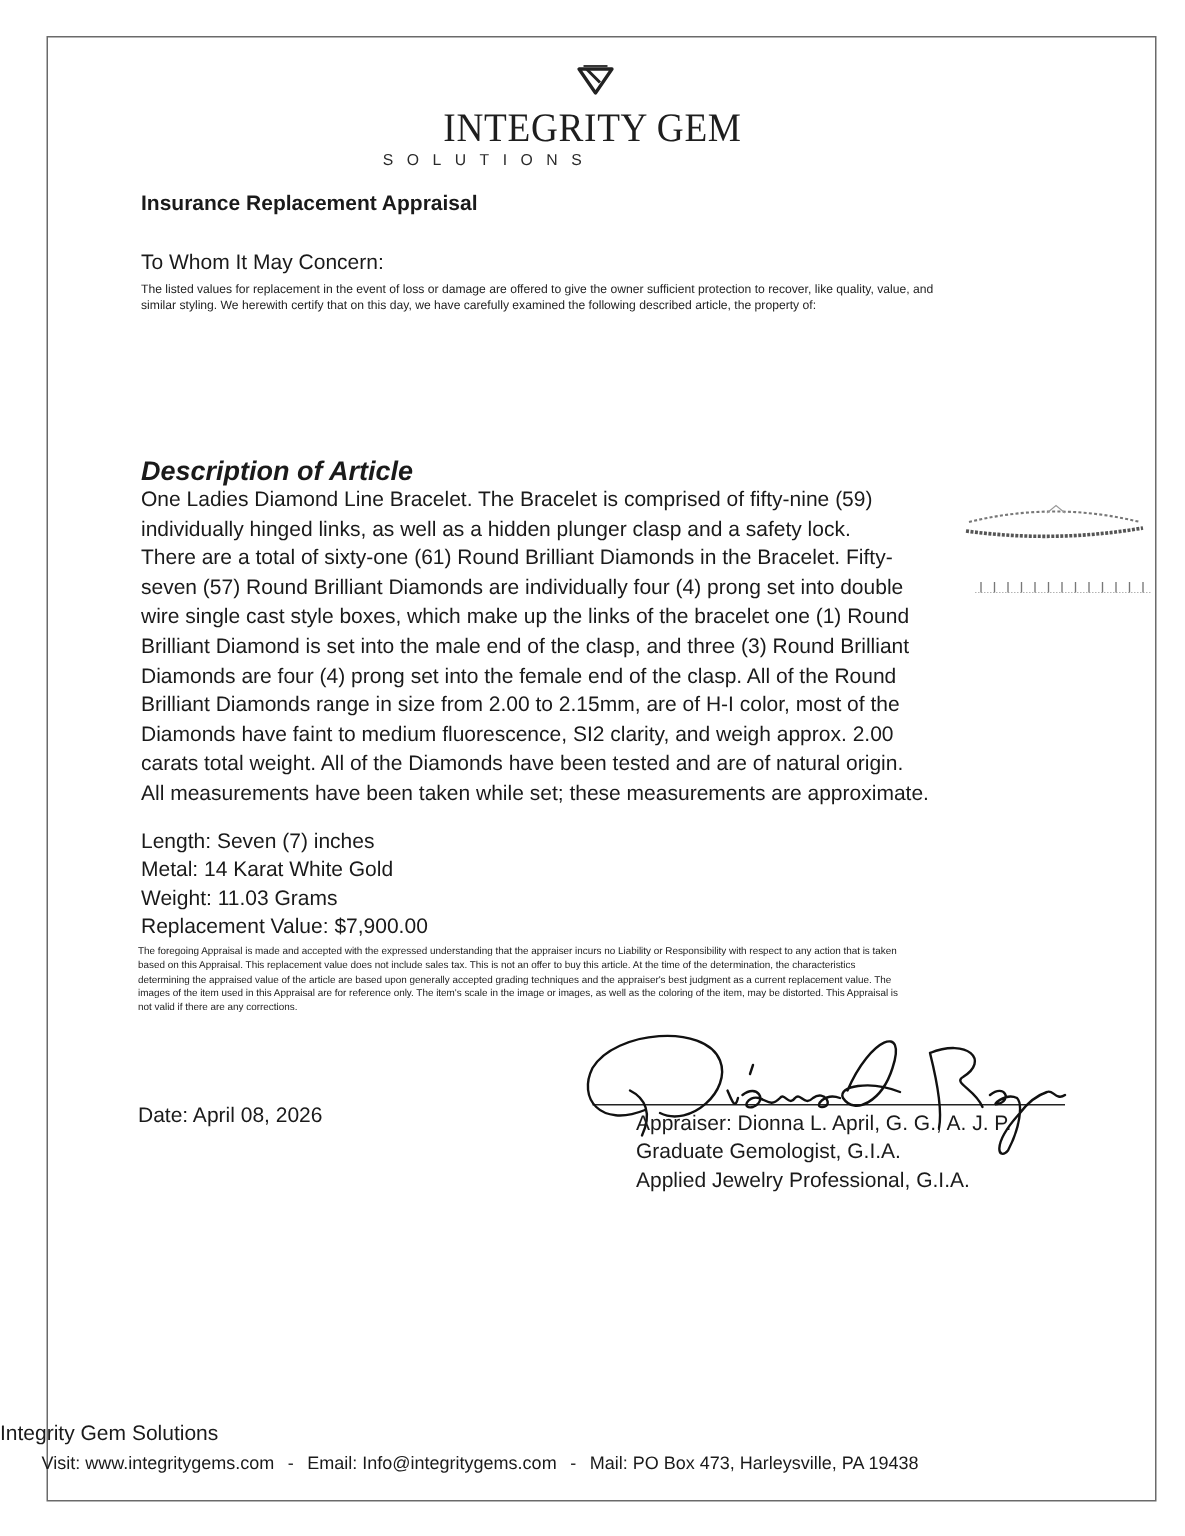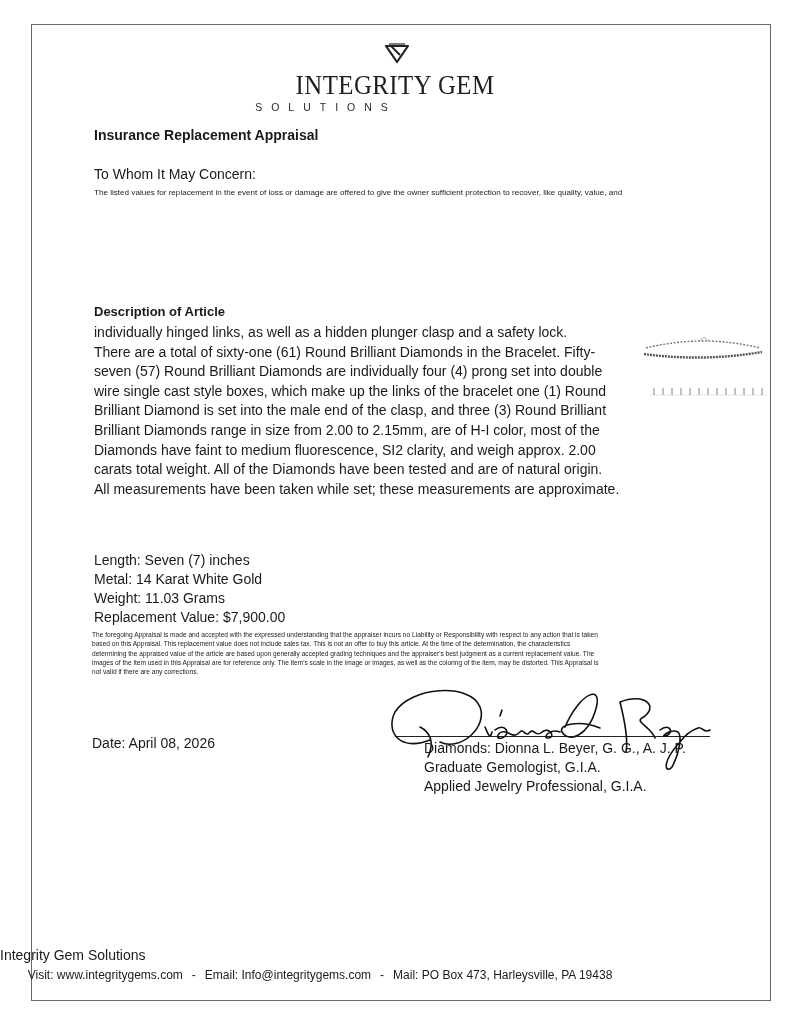--- a/index.html
+++ b/index.html
@@ -5,21 +5,21 @@
   html, body { margin: 0; padding: 0; background: #ffffff; }
   body { width: 790px; height: 1024px; position: relative; overflow: hidden; color: #1a1a1a; font-family: "Liberation Sans", sans-serif; }
   .frame { position: absolute; left: 31px; top: 24px; width: 740px; height: 977px; border: 1.5px solid #6a6a6a; box-sizing: border-box; }
   .logo-icon { position: absolute; left: 384px; top: 42px; width: 26px; height: 22px; }
   .logo-name { position: absolute; top: 70px; left: 0; width: 790px; text-align: center; font-family: "Liberation Serif", serif; font-size: 27px; letter-spacing: 0.5px; color: #1e1e1e; transform: scaleX(0.92); }
   .logo-sub { position: absolute; top: 101px; left: 0; width: 644px; text-align: center; font-family: "Liberation Sans", sans-serif; font-size: 10.5px; letter-spacing: 9px; color: #2a2a2a; padding-left: 8px; box-sizing: border-box; }
   .abs { position: absolute; }
   .title { left: 94px; top: 127px; font-size: 14px; font-weight: bold; }
   .greeting { left: 94px; top: 166px; font-size: 14px; text-align: center; }
   .intro { left: 94px; top: 187px; width: 620px; font-size: 8.1px; line-height: 11px; color: #222; }
-  .desc-head { left: 94px; top: 304px; font-size: 13px; font-weight: bold; }
+  .desc-head { left: 94px; top: 304px; font-size: 18px; font-weight: bold; font-style: italic; }
   .desc-body { left: 94px; top: 323px; width: 560px; font-size: 14px; line-height: 19.6px; }
   .desc-body div { white-space: nowrap; }
   .bracelet { left: 638px; top: 328px; width: 130px; height: 40px; }
   .links { left: 650px; top: 385px; width: 118px; height: 12px; }
   .spec { left: 94px; font-size: 14px; }
   .spec1 { top: 552px; } .spec2 { top: 571px; } .spec3 { top: 590px; } .spec4 { top: 609px; }
   .disclaimer { left: 92px; top: 630px; width: 620px; font-size: 6.6px; line-height: 9.3px; color: #222; }
   .disclaimer div { white-space: nowrap; }
   .date { left: 92px; top: 735px; font-size: 14px; }
   .signature { left: 380px; top: 672px; width: 340px; height: 110px; }
@@ -41,29 +41,32 @@
   <path d="M7 4 L16 13" fill="none" stroke="#222" stroke-width="2"></path>
   <path d="M5 2 L21 2" fill="none" stroke="#222" stroke-width="1.2"></path>
 </svg>
 <div class="logo-name">INTEGRITY GEM</div>
 <div class="logo-sub">SOLUTIONS</div>
 
 <div class="abs title">Insurance Replacement Appraisal</div>
 <div class="abs greeting">To Whom It May Concern:</div>
 <div class="abs intro">
   <div>The listed values for replacement in the event of loss or damage are offered to give the owner sufficient protection to recover, like quality, value, and</div>
+  <div>similar styling. We herewith certify that on this day, we have carefully examined the following described article, the property of:</div>
 </div>
 
 <div class="abs desc-head">Description of Article</div>
 <div class="abs desc-body">
+  <div>One Ladies Diamond Line Bracelet. The Bracelet is comprised of fifty-nine (59)</div>
   <div>individually hinged links, as well as a hidden plunger clasp and a safety lock.</div>
   <div>There are a total of sixty-one (61) Round Brilliant Diamonds in the Bracelet. Fifty-</div>
   <div>seven (57) Round Brilliant Diamonds are individually four (4) prong set into double</div>
   <div>wire single cast style boxes, which make up the links of the bracelet one (1) Round</div>
   <div>Brilliant Diamond is set into the male end of the clasp, and three (3) Round Brilliant</div>
+  <div>Diamonds are four (4) prong set into the female end of the clasp. All of the Round</div>
   <div>Brilliant Diamonds range in size from 2.00 to 2.15mm, are of H-I color, most of the</div>
   <div>Diamonds have faint to medium fluorescence, SI2 clarity, and weigh approx. 2.00</div>
   <div>carats total weight. All of the Diamonds have been tested and are of natural origin.</div>
   <div>All measurements have been taken while set; these measurements are approximate.</div>
 </div>
 
 <svg class="abs bracelet" viewBox="0 0 130 40">
   <path d="M8 20 Q65 6 122 20" fill="none" stroke="#777" stroke-width="1.4" stroke-dasharray="2 1.5"></path>
   <path d="M6 26 Q65 34 124 24" fill="none" stroke="#555" stroke-width="2.4" stroke-dasharray="2 1"></path>
   <path d="M60 14 L66 9 L72 14" fill="none" stroke="#999" stroke-width="0.8"></path>
@@ -109,20 +112,20 @@
     <path d="M40 55 C50 60 55 70 48 85"></path>
     <path d="M105 55 C108 62 110 68 112 60"></path>
     <path d="M115 58 C125 50 132 62 122 66 C114 68 118 58 126 60 C132 62 134 66 140 60 C143 56 146 66 150 60 C154 56 156 66 162 60 C170 54 176 66 168 66 C162 66 170 56 180 60"></path>
     <path d="M185 55 C200 20 225 10 215 40 C208 62 190 72 182 60 C178 52 200 48 220 56"></path>
     <path d="M240 30 C245 50 248 70 246 80 M240 30 C265 20 280 35 262 46 C255 50 270 54 275 66"></path>
     <path d="M280 58 C290 50 295 62 285 64 C280 66 290 56 298 60 C302 64 300 80 292 95 C286 102 280 92 300 70 C306 62 312 58 318 56 C322 54 324 62 330 58"></path>
     <path d="M122 38 L120 44"></path>
   </g>
 </svg>
 
-<div class="abs appraiser ap1">Diamonds: Dionna L. Beyer, G. G., A. J. P.</div>
+<div class="abs appraiser ap1">Appraiser: Dionna L. April, G. G., A. J. P.</div>
 <div class="abs appraiser ap2">Graduate Gemologist, G.I.A.</div>
 <div class="abs appraiser ap3">Applied Jewelry Professional, G.I.A.</div>
 
 <div class="abs footer-name">Integrity Gem Solutions</div>
 <div class="abs footer-contact">
   <span>Visit: www.integritygems.com</span><span class="sep">-</span><span>Email: Info@integritygems.com</span><span class="sep">-</span><span>Mail: PO Box 473, Harleysville, PA 19438</span>
 </div>
 
 </body></html>

